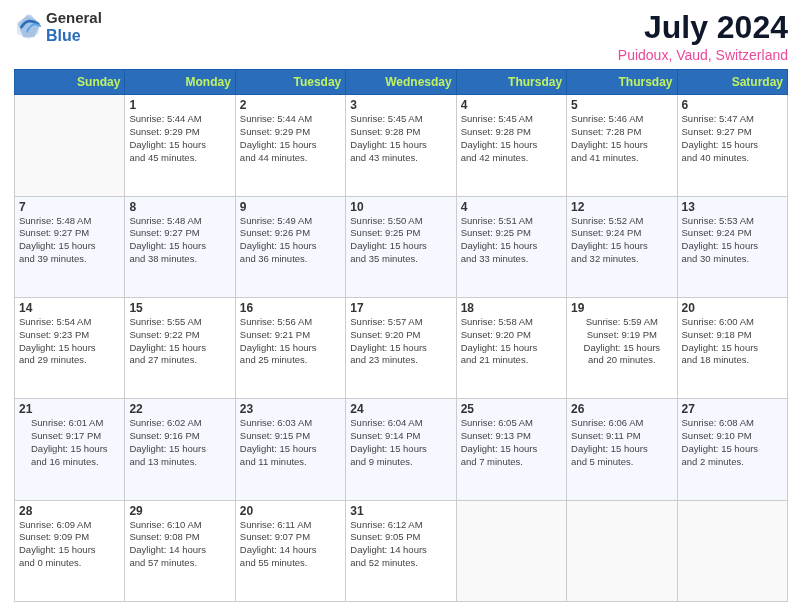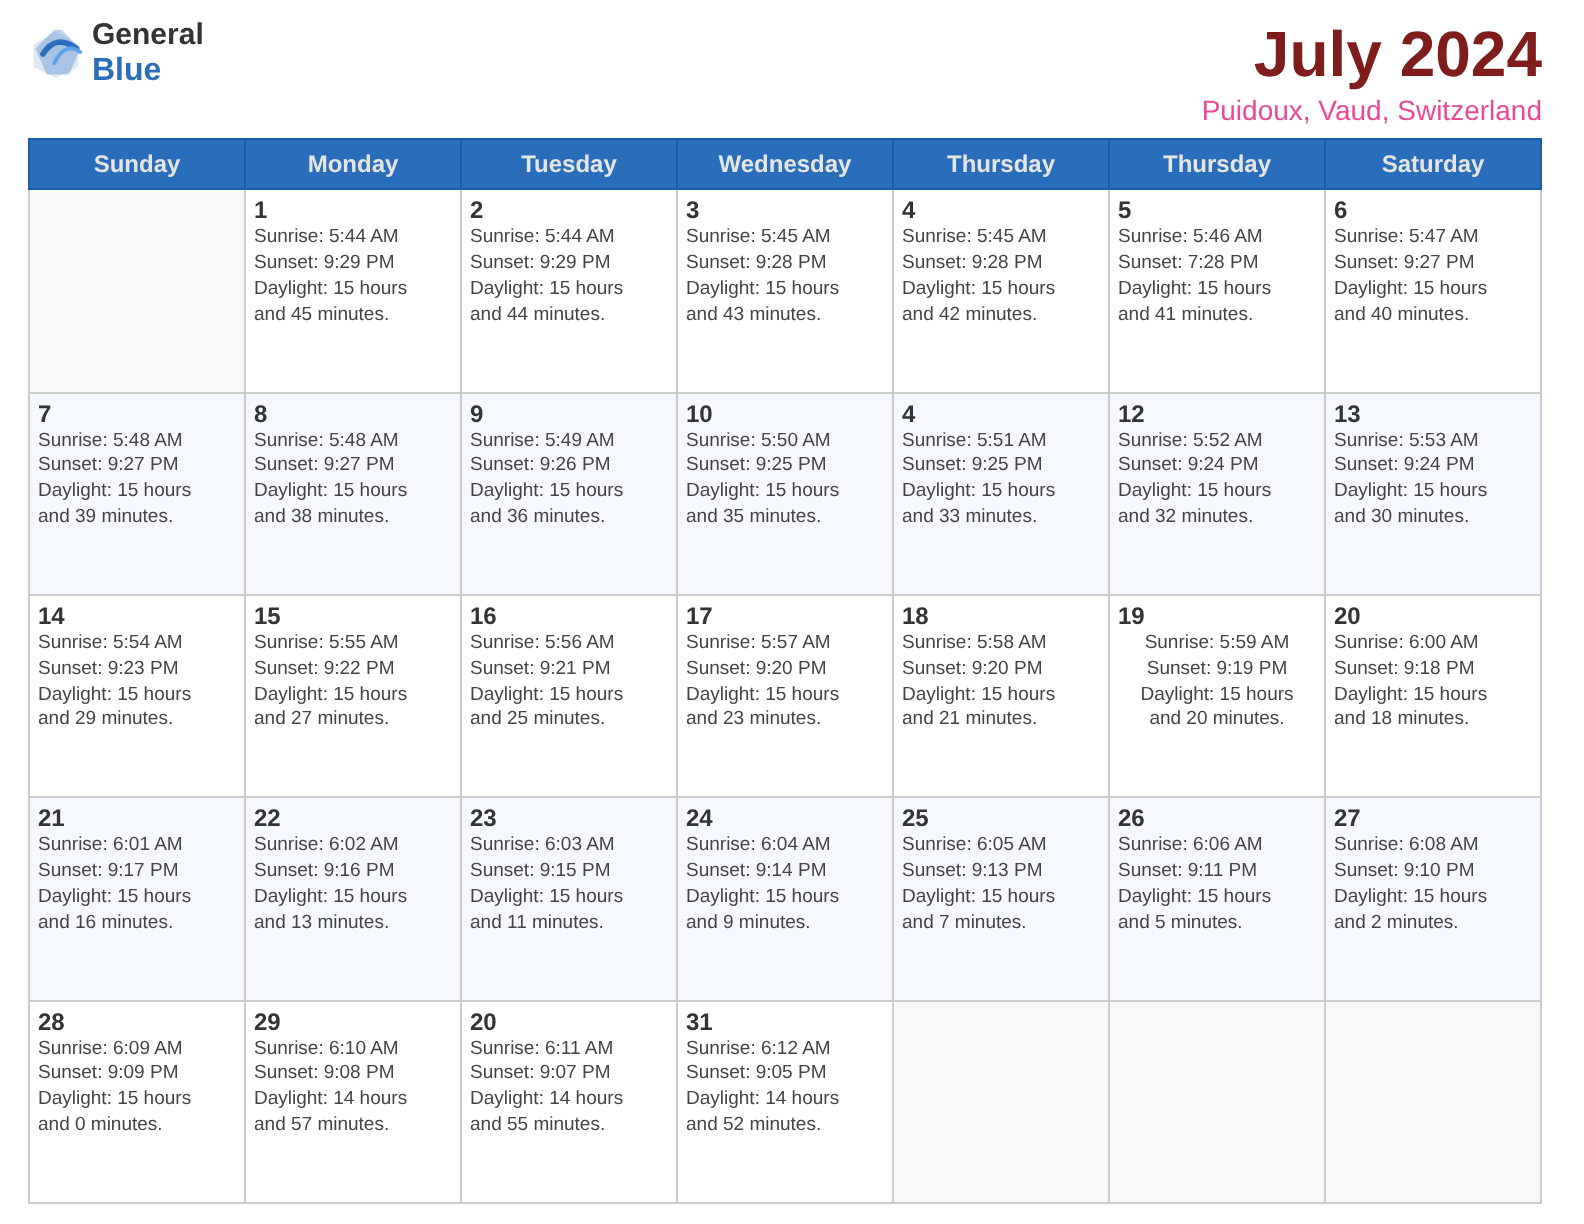--- a/index.html
+++ b/index.html
@@ -6,21 +6,21 @@
     body {
       font-family: Arial, sans-serif;
       background: #fff;
       width: 792px;
       height: 612px;
       overflow: hidden;
     }
     .page {
       width: 792px;
       height: 612px;
-      padding: 10px 21px 10px 14px;
+      padding: 10px 4px 10px 14px;
       display: flex;
       flex-direction: column;
     }
     .header {
       display: flex;
       justify-content: space-between;
       align-items: flex-start;
       margin-bottom: 6px;
     }
     .logo {
@@ -46,40 +46,40 @@
       width: 28px;
       height: 28px;
       margin-right: 4px;
     }
     .title-block {
       text-align: right;
     }
     .main-title {
       font-size: 32px;
       font-weight: bold;
-      color: #7f1d1d;
+      color: #0f172a;
       line-height: 1.1;
     }
     .subtitle {
       font-size: 14px;
       color: #ec4899;
       margin-top: 2px;
     }
     .calendar {
       width: 100%;
       border-collapse: collapse;
       flex: 1;
     }
     .calendar th {
       background: #2a6ebb;
-      color: #e5e5e5;
+      color: #bef264;
       font-size: 12px;
       font-weight: bold;
       padding: 5px 4px;
-      text-align: center;
+      text-align: right;
       border: 1px solid #1a5eaa;
     }
     .calendar td {
       border: 1px solid #ccc;
       vertical-align: top;
       padding: 3px 4px;
       width: calc(100% / 7);
       height: 82px;
     }
     .day-num {
@@ -280,21 +280,21 @@
             <span class="day-num">20</span>
             <div class="day-info" style="white-space: pre-line;">Sunrise: 6:00 AM
 Sunset: 9:18 PM
 Daylight: 15 hours
 and 18 minutes.</div>
           </td>
         </tr>
         <tr class="row-alt">
           <td>
             <span class="day-num">21</span>
-            <div class="day-info" style="white-space: pre-line;">Sunrise: 6:01 AM
+            <div class="day-info" style="white-space: pre-line; margin-left: 12px;">Sunrise: 6:01 AM
 Sunset: 9:17 PM
 Daylight: 15 hours
 and 16 minutes.</div>
           </td>
           <td>
             <span class="day-num">22</span>
             <div class="day-info" style="white-space: pre-line;">Sunrise: 6:02 AM
 Sunset: 9:16 PM
 Daylight: 15 hours
 and 13 minutes.</div>

